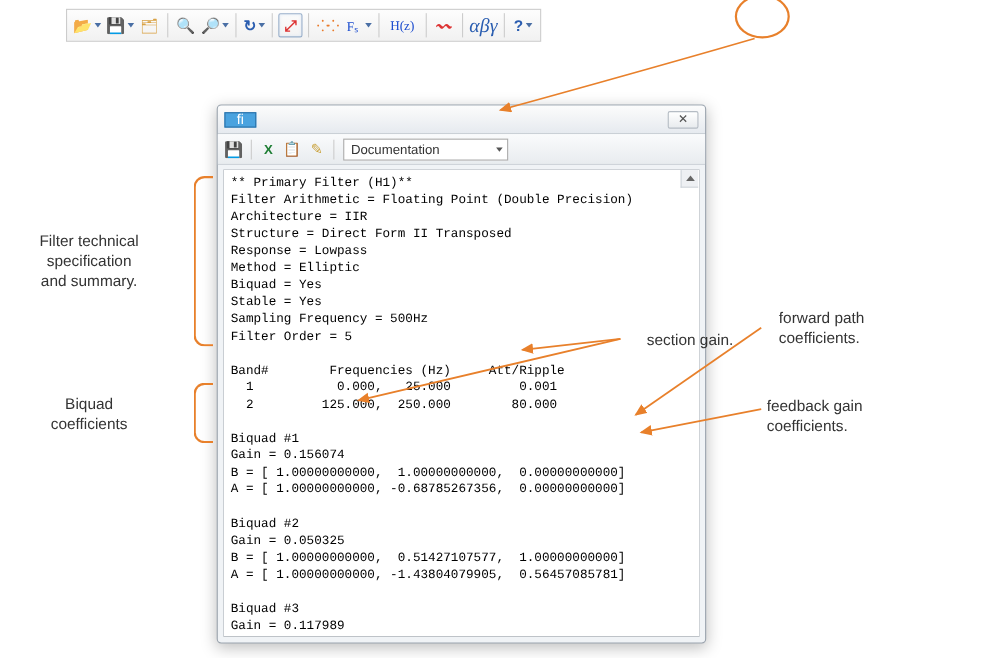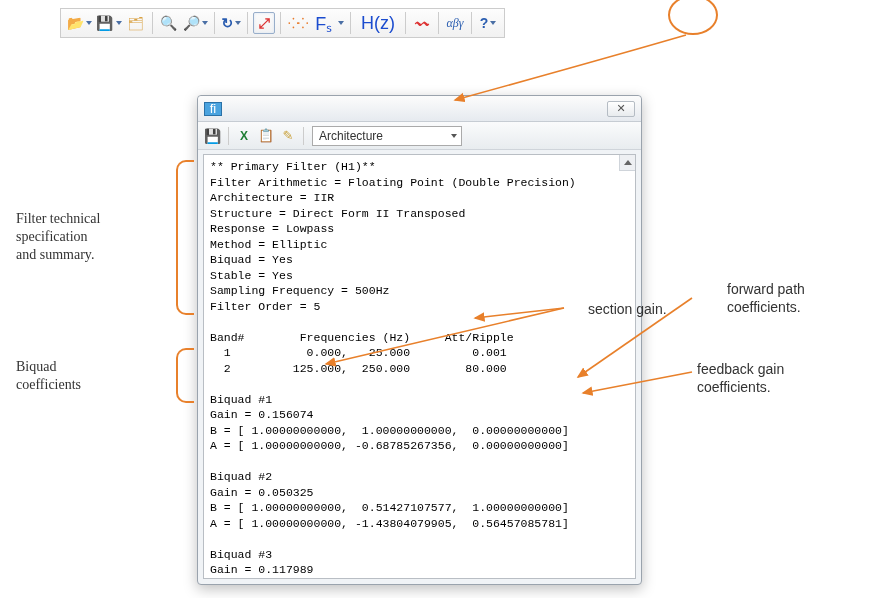--- a/index.html
+++ b/index.html
@@ -61,22 +61,22 @@
     min-width: 215px;
     margin: 0 2px;
   }
   .tb-combo .arrow {
     position: absolute; right: 4px; top: 8px;
     border-left: 4px solid transparent;
     border-right: 4px solid transparent;
     border-top: 5px solid #555;
   }
   .tb-text {
-    font-family: Liberation Sans, sans-serif;
-    font-size: 18px;
+    font-family: Liberation Serif, serif;
+    font-size: 12px;
     color: #1b4ccf;
     padding: 0 4px;
   }
   .circle {
     position: absolute;
     left: 668px;
     top: -5px;
     width: 50px;
     height: 40px;
     border: 2px solid #e8802b;
@@ -84,21 +84,21 @@
     pointer-events: none;
   }
 
   
   .annot {
     position: absolute;
     color: #333;
     font-size: 14px;
     line-height: 1.3;
   }
-  .annot.left { text-align: left; font-family: Liberation Serif, serif; }
+  .annot.left { text-align: center; }
 
   
   .dialog {
     position: absolute;
     left: 197px;
     top: 95px;
     width: 445px;
     height: 490px;
     border: 1px solid #9aa3ad;
     border-radius: 4px;
@@ -110,21 +110,21 @@
     background: linear-gradient(#fcfcfc,#e6eaef);
     border-bottom: 1px solid #c6ccd3;
     display: flex;
     align-items: center;
     padding: 0 6px;
     font-size: 12px;
     color: #333;
     border-radius: 4px 4px 0 0;
   }
   .dlg-title .dlg-icon {
-    width: 18px; height: 14px;
+    width: 29px; height: 14px;
     background: #4aa3df;
     border: 1px solid #2a71a7;
     margin-right: 6px;
     display:flex;align-items:center;justify-content:center;
     font-size:13px;color:#fff;
   }
   .dlg-close {
     margin-left: auto;
     width: 28px; height: 16px;
     border: 1px solid #b5bcc4;
@@ -217,21 +217,21 @@
   .ico.zoomout { color:#2a5db0; }
   .ico.redo { color:#2a5db0; font-weight:bold;}
   .ico.line { color:#d33; font-weight:bold; }
   .ico.dots { color:#e97b2b; letter-spacing:-2px; }
   .ico.wave { color:#d33; }
   .ico.help { color:#2a5db0; font-weight:bold; }
   .boxed {
     border:1px solid #98aeca; border-radius:2px; padding:1px 3px;
     box-shadow:inset 0 0 3px #dbe6f3;
   }
-  .abg { font-style:italic; font-family:"Times New Roman",serif; color:#2a5db0; font-size:12px;}
+  .abg { font-style:italic; font-family:"Times New Roman",serif; color:#2a5db0; font-size:18px;}
 </style>
 </head>
 <body>
 
 <div class="main-toolbar">
   <div class="tb-btn">
       <span class="ico folder">📂</span>
       <span class="tb-dd"></span>
     </div>
   <div class="tb-btn">
@@ -301,21 +301,21 @@
         <span style="color:#1e7e34;font-weight:bold;font-size:12px">X</span>
       </div>
     <div class="tb-btn">
         <span style="color:#d0a050;font-size:13px">📋</span>
       </div>
     <div class="tb-btn">
         <span style="color:#caa23c;font-size:13px">✎</span>
       </div>
     <div class="tb-sep" style="height:18px"></div>
     <div class="dlg-combo">
-      <span>Architecture</span>
+      <span>Documentation</span>
       <span class="arrow"></span>
     </div>
   </div>
   <div class="dlg-body">
     <div class="scroll-up"></div>
     <pre class="dlg-pre" id="code-pre">** Primary Filter (H1)**
 Filter Arithmetic = Floating Point (Double Precision)
 Architecture = IIR
 Structure = Direct Form II Transposed
 Response = Lowpass
@@ -346,21 +346,21 @@
 </pre>
   </div>
 </div>
 
 <div class="annot left" style="left:16px; top:210px; width:130px;"><span style="white-space:pre-line">Filter technical
 specification
 and summary.</span></div>
 <div class="annot left" style="left:16px; top:358px; width:130px;"><span style="white-space:pre-line">Biquad
 coefficients</span></div>
 <div class="annot" style="left:588px; top:300px;"><span>section gain.</span></div>
-<div class="annot" style="left:727px; top:280px; white-space:pre-line"><span>forward path
+<div class="annot" style="left:708px; top:280px; white-space:pre-line"><span>forward path
 coefficients.</span></div>
 <div class="annot" style="left:697px; top:360px; white-space:pre-line"><span>feedback gain
 coefficients.</span></div>
 
 <div class="brace" style="left:176px; top:160px; width:18px; height:155px;"></div>
 <div class="brace" style="left:176px; top:348px; width:18px; height:55px;"></div>
 
 <svg class="overlay">
   <defs>
     <marker id="arr" markerWidth="8" markerHeight="8" refX="6" refY="3" orient="auto">

